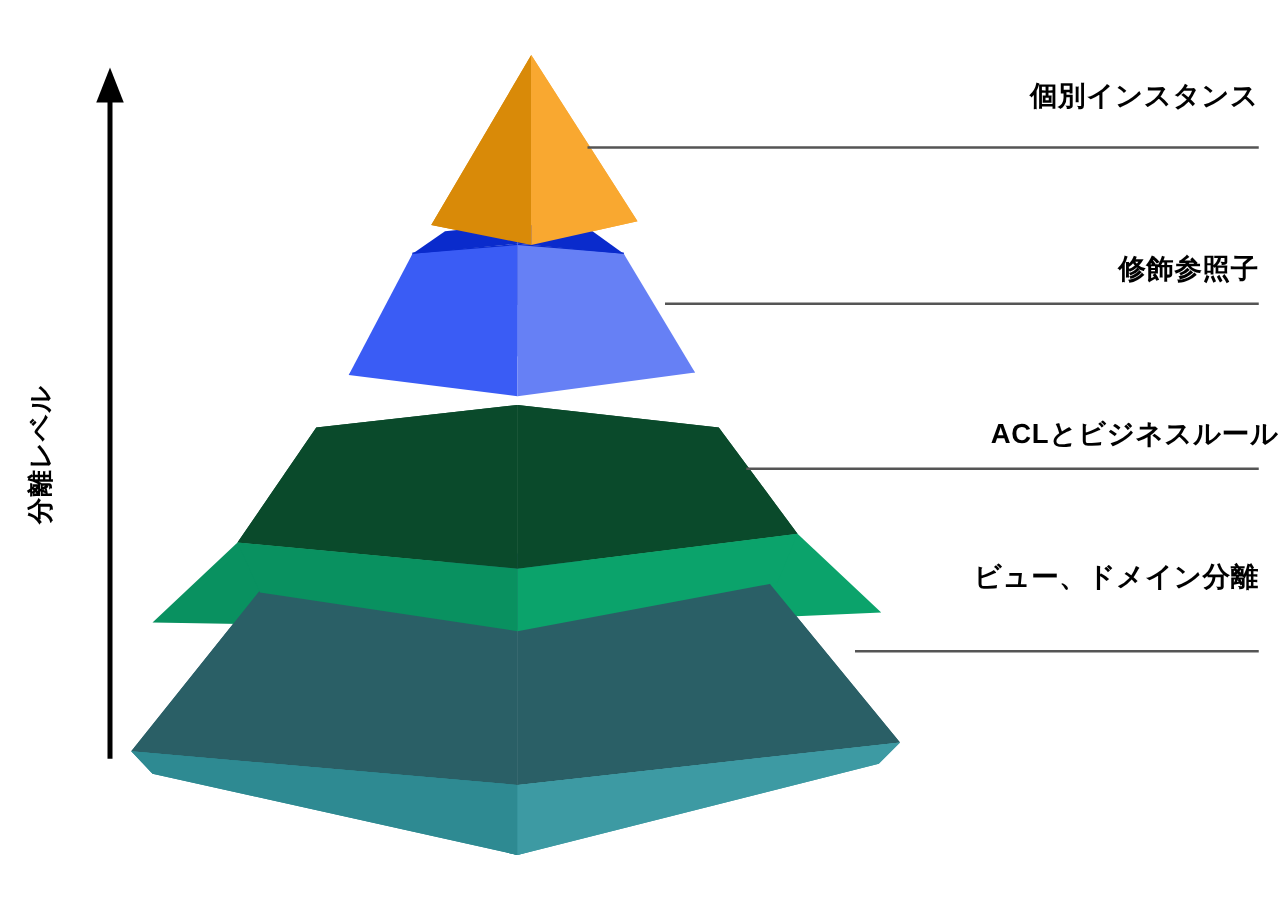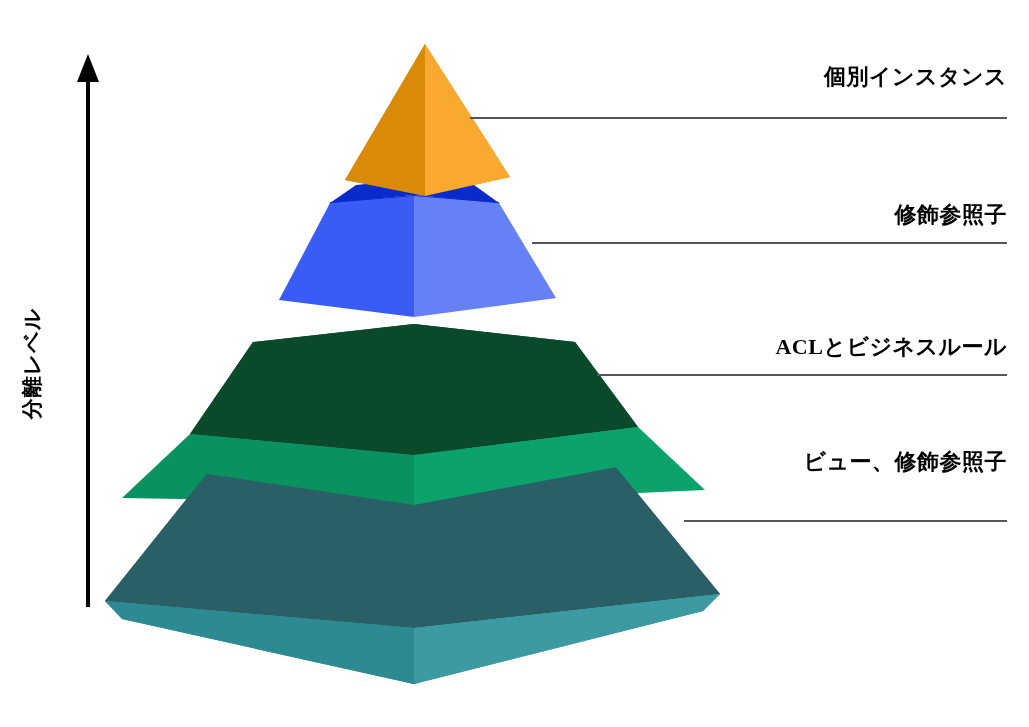--- a/index.html
+++ b/index.html
@@ -51,21 +51,21 @@
     text-align: right;
     font-size: 22px;
     font-weight: bold;
     color: #000000;
     line-height: 1.25;
     white-space: nowrap;
     letter-spacing: 0.5px;
   }
   #label-0 { right: 22px; top: 63px; }
   #label-1 { right: 22px; top: 201px; }
-  #label-2 { right: 22px; top: 333px; font-family: Liberation Serif, serif; }
+  #label-2 { right: 6px; top: 333px; }
   #label-3 { right: 22px; top: 448px; }
   .label-line { display: block; }
 </style>
 </head>
 <body>
 
 <div id="diagram-root">
 
   <svg class="figure" viewBox="0 0 1029 727" xmlns="http://www.w3.org/2000/svg">
 
@@ -151,16 +151,16 @@
 
   <div class="tier-label" id="label-1">
     <span class="label-line">修飾参照子</span>
   </div>
 
   <div class="tier-label" id="label-2">
     <span class="label-line">ACLとビジネスルール</span>
   </div>
 
   <div class="tier-label" id="label-3">
-    <span class="label-line">ビュー、修飾参照子</span>
+    <span class="label-line">ビュー、ドメイン分離</span>
   </div>
 
 </div>
 
 </body></html>

